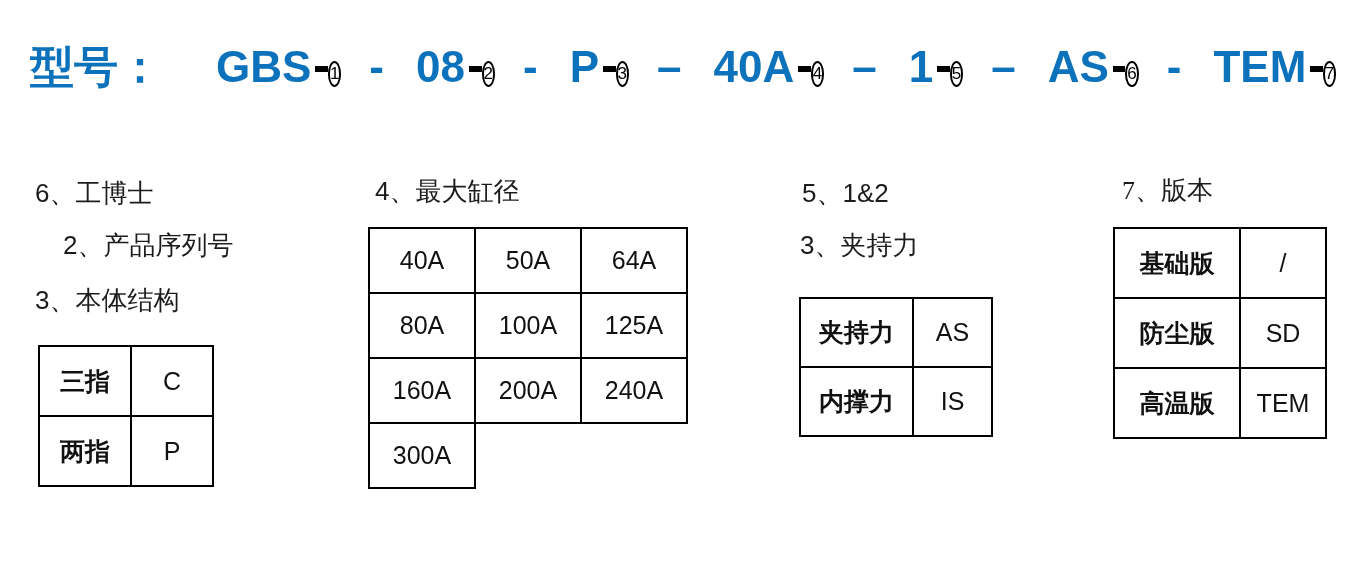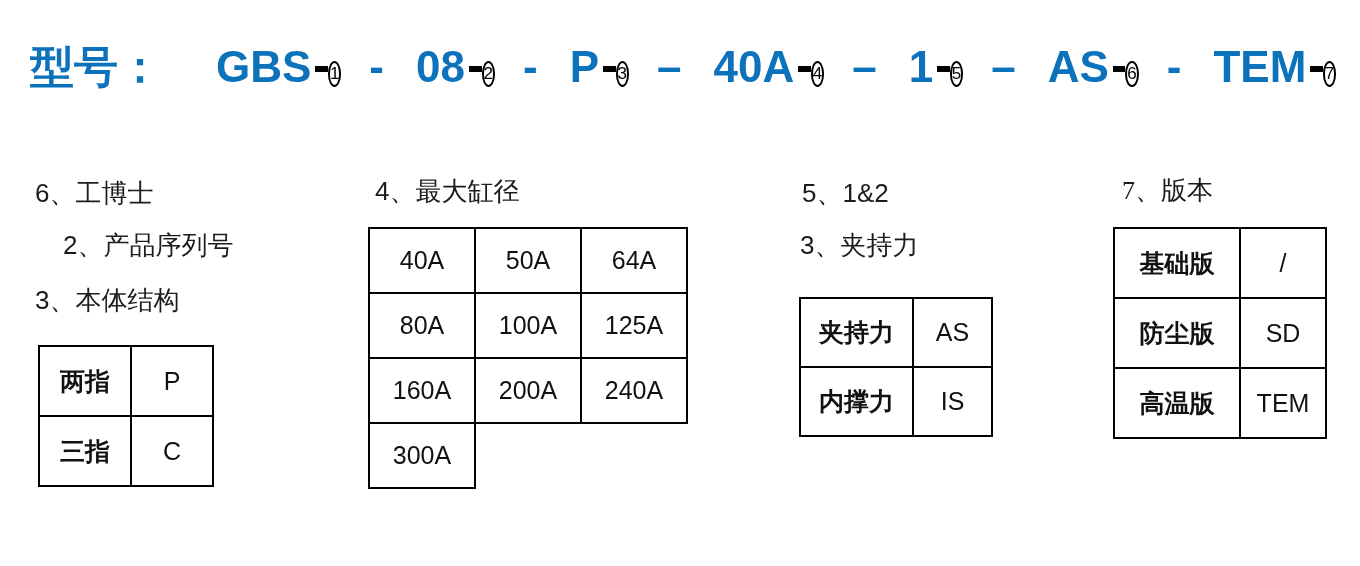--- a/index.html
+++ b/index.html
@@ -169,26 +169,26 @@
   <div class="sec-label" style="left:35px; top:229px;margin-left:28px;">2、产品序列号</div>
   <div class="sec-label" style="left:35px; top:284px;">3、本体结构</div>
   <div class="sec-label" style="left:375px; top:175px;">4、最大缸径</div>
   <div class="sec-label" style="left:802px; top:177px;">5、1&amp;2</div>
   <div class="sec-label" style="left:800px; top:229px;">3、夹持力</div>
   <div class="sec-label" style="left:1122px; top:175px;font-family:Liberation Serif, serif;">7、版本</div>
 
   <table class="legend" id="table-structure">
     <tbody>
         <tr>
+      <td class="zh">三指</td>
+      <td>C</td>
+    </tr>
+    <tr>
       <td class="zh">两指</td>
       <td>P</td>
-    </tr>
-    <tr>
-      <td class="zh">三指</td>
-      <td>C</td>
     </tr>
   </tbody>
     </table>
 
   <table class="legend" id="table-bore">
     <tbody>
         <tr>
       <td>40A</td>
       <td>50A</td>
       <td>64A</td>

